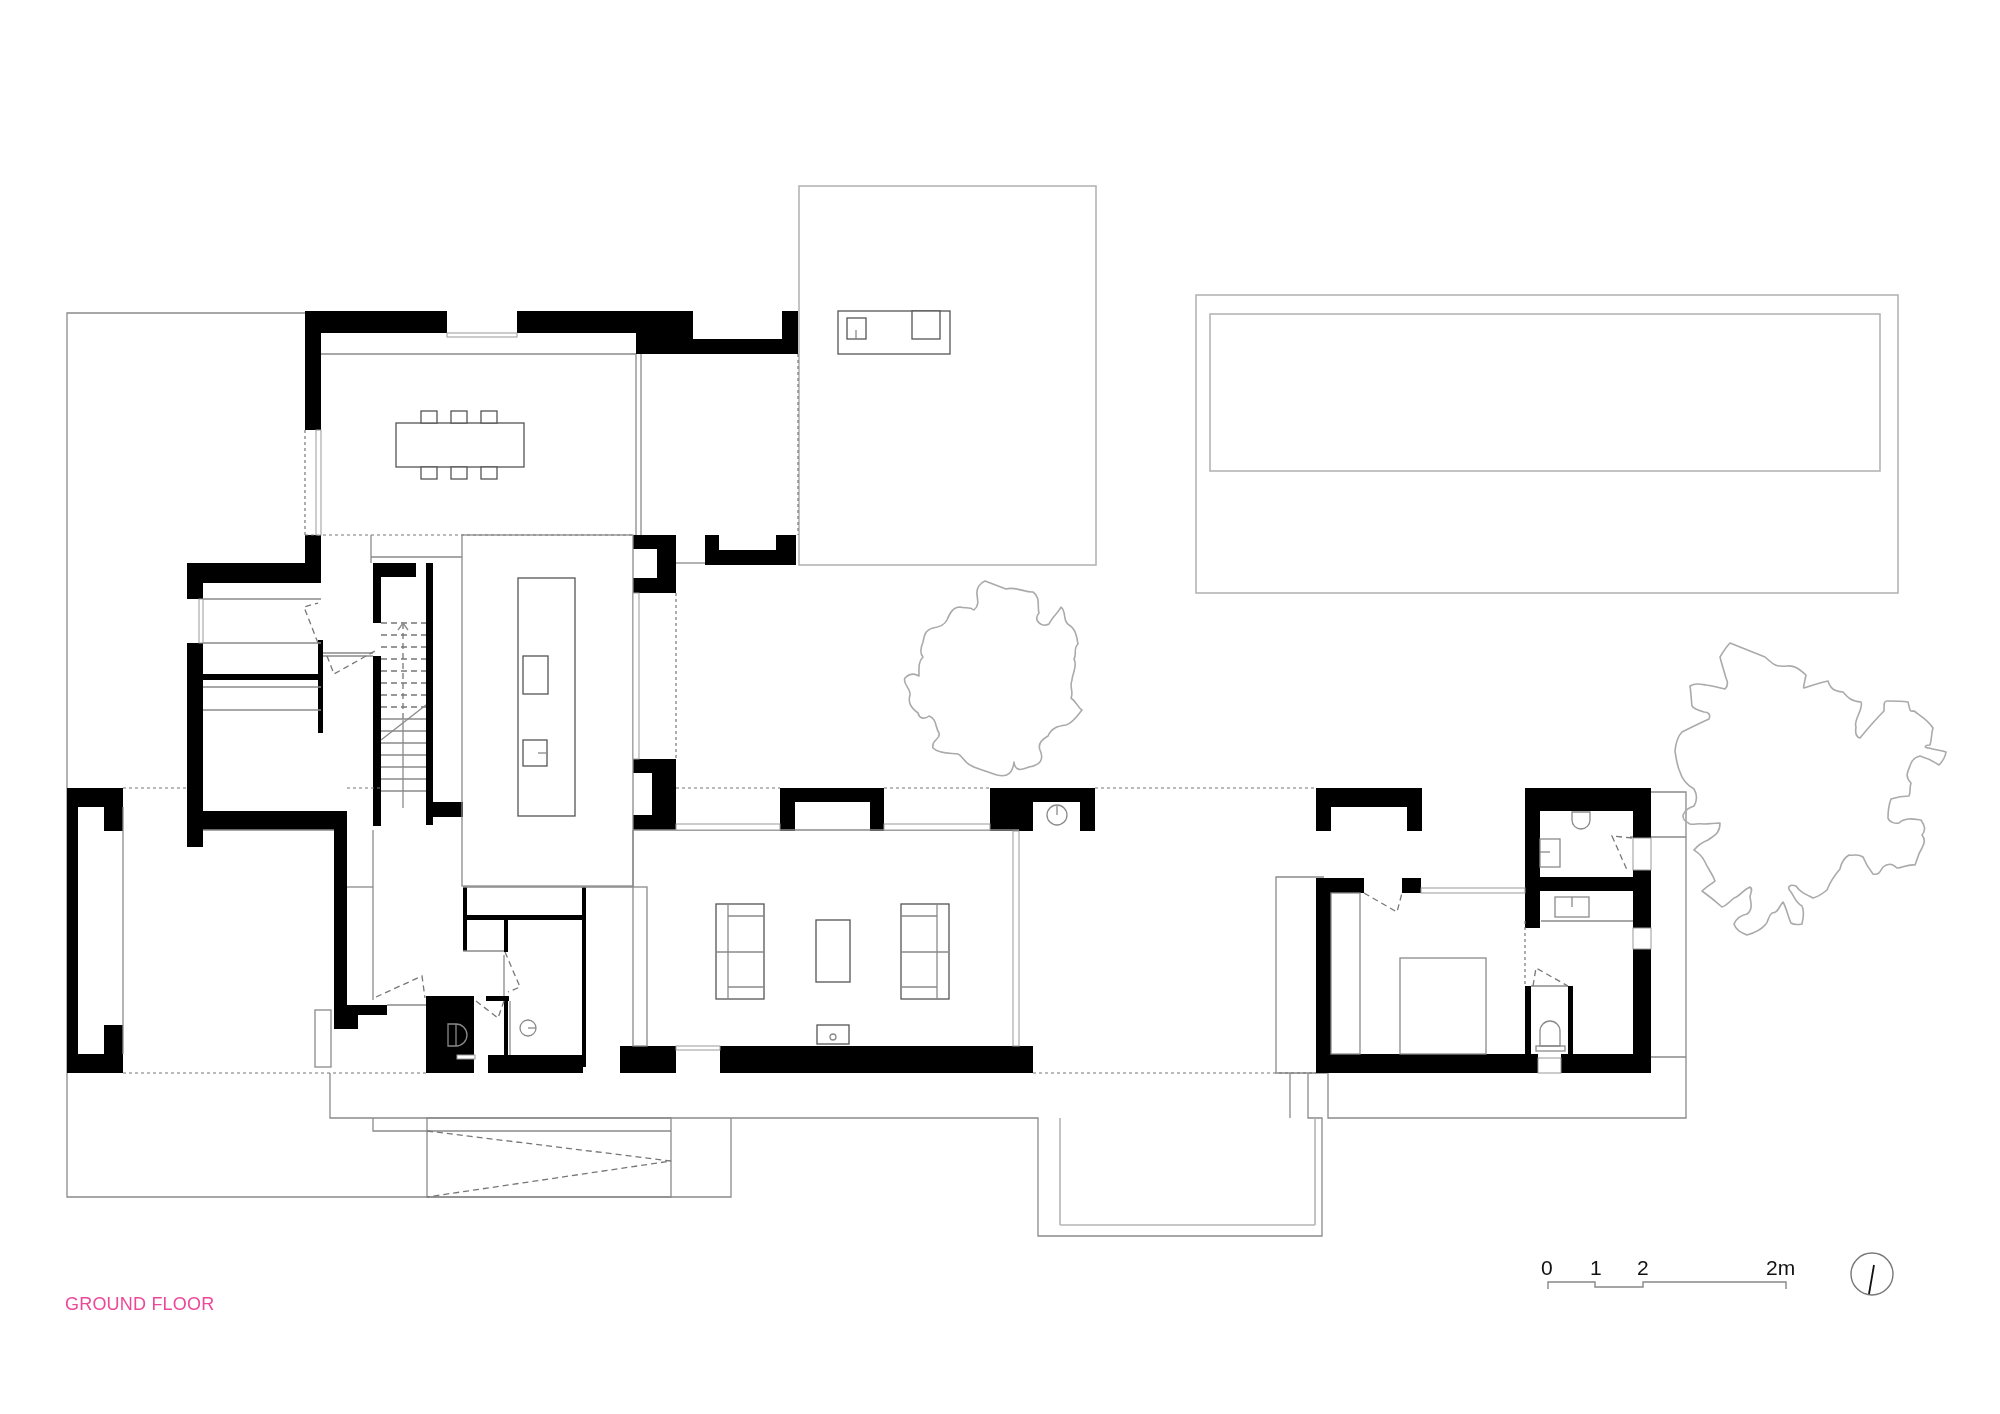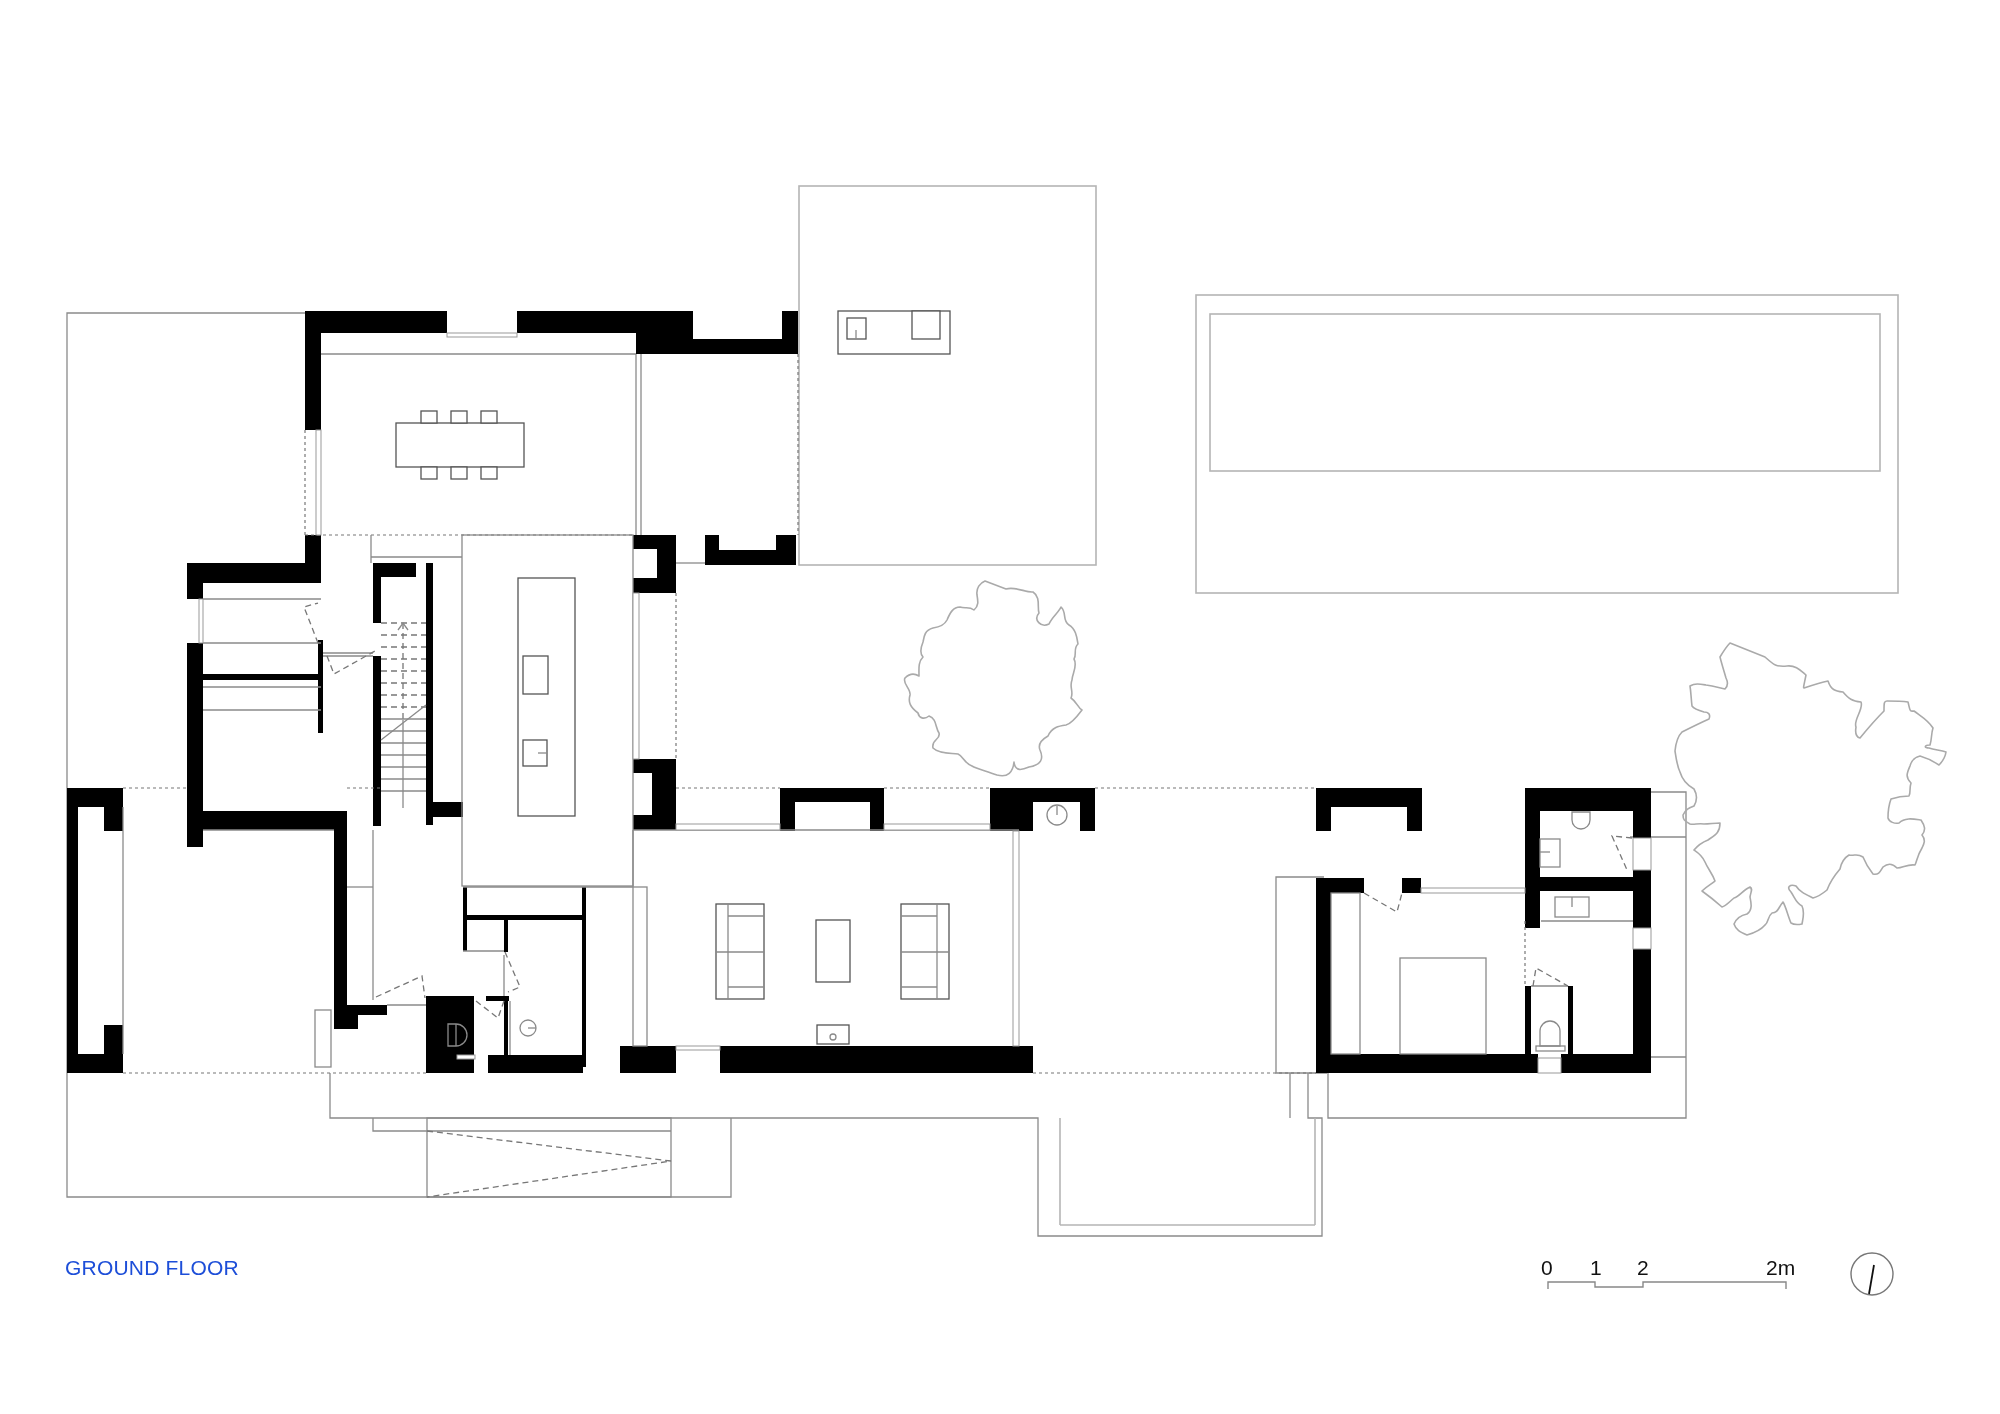--- a/index.html
+++ b/index.html
@@ -7,21 +7,21 @@
          font-family: "Liberation Sans", "DejaVu Sans", sans-serif; }
   svg.plan { position: absolute; left: 0; top: 0; width: 2000px; height: 1414px; }
   .wall { fill: #000; }
   .thin { fill: none; stroke: #8a8a8a; stroke-width: 1.3; }
   .lt { fill: none; stroke: #b5b5b5; stroke-width: 1.6; }
   .furn { fill: #fff; stroke: #555; stroke-width: 1.3; }
   .dash { fill: none; stroke: #777; stroke-width: 1.2; stroke-dasharray: 3 3; }
   .door { fill: none; stroke: #777; stroke-width: 1.3; stroke-dasharray: 6 4; }
   .tree { fill: none; stroke: #aaa; stroke-width: 1.6; stroke-linejoin: round; }
   .glass { fill: #fff; stroke: #999; stroke-width: 1; }
-  .label { position: absolute; font-size: 21px; color: #1d4ed8; letter-spacing: 0.2px; white-space: nowrap; }
+  .label { position: absolute; font-size: 18px; color: #ec4899; letter-spacing: 0.2px; white-space: nowrap; margin-top: 38px; }
   .scale-num { position: absolute; font-size: 21px; color: #111; }
 </style>
 </head>
 <body>
 
 <svg class="plan" viewBox="0 0 2000 1414" xmlns="http://www.w3.org/2000/svg">
 
   <g>
 
     <polyline class="thin" points="305,313 67,313 67,1197 731,1197 731,1118"></polyline>

